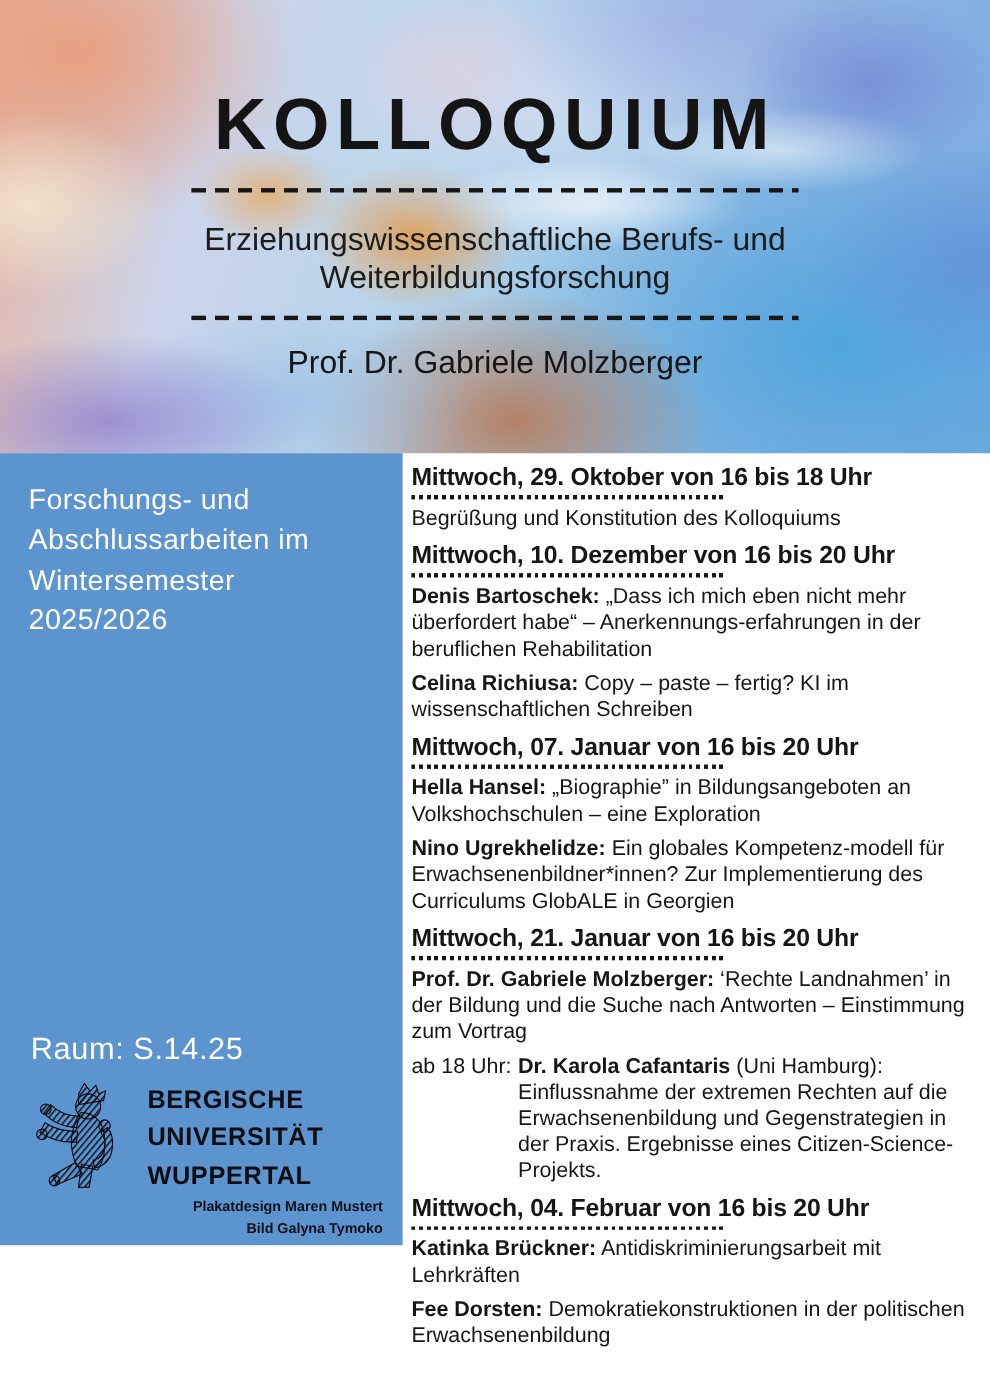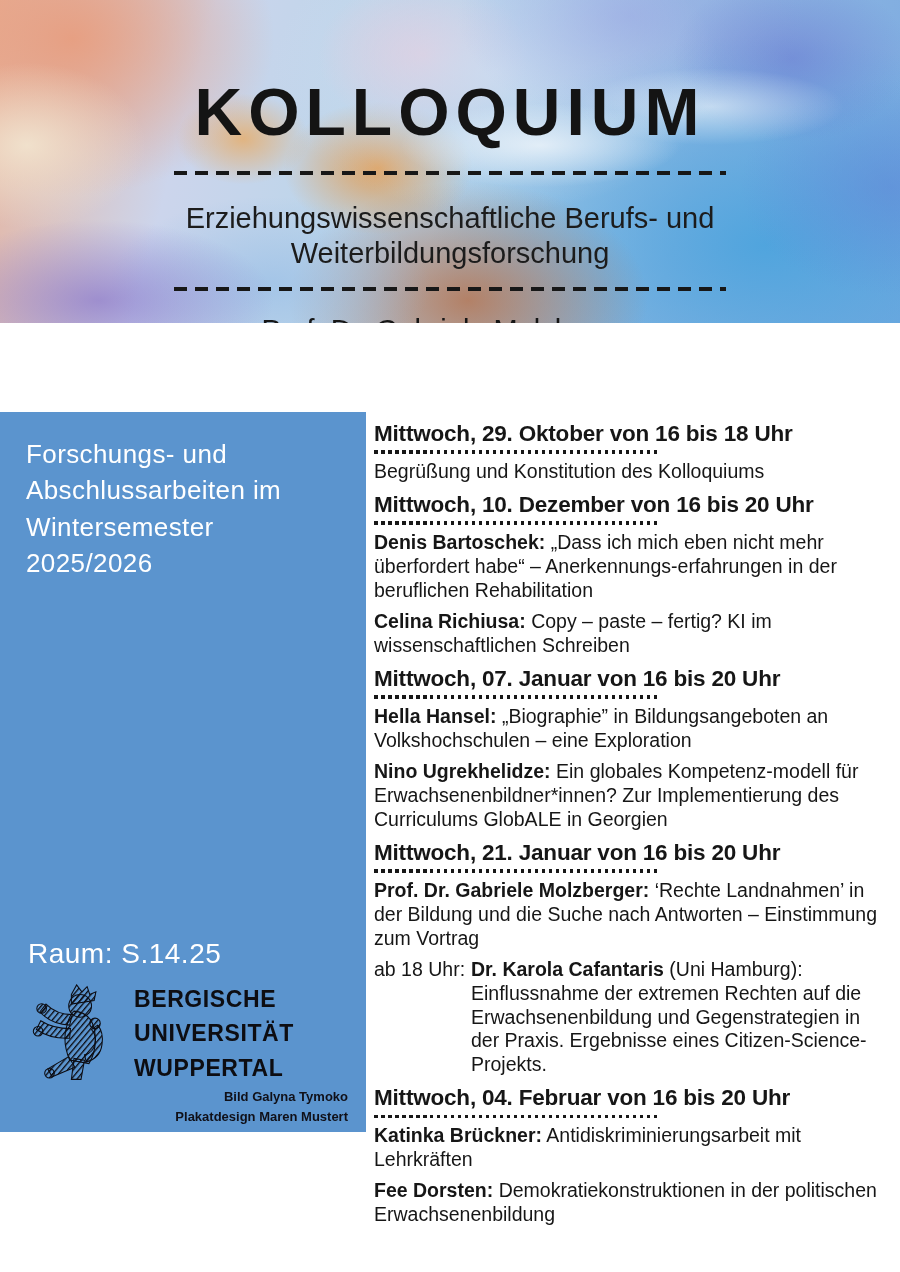--- a/index.html
+++ b/index.html
@@ -1,21 +1,21 @@
 <!DOCTYPE html>
 <html><head>
 <meta charset="utf-8">
 <style>
   html,body { margin:0; padding:0; background:#ffffff; }
   body { width:900px; height:1272px; font-family:"Liberation Sans", sans-serif; }
   .page { position:relative; width:900px; height:1272px; background:#ffffff; overflow:hidden; }
 
   
   .hero {
-    position:absolute; left:0; top:0; width:900px; height:323px;
+    position:absolute; left:0; top:0; width:900px; height:412px;
     text-align:center; overflow:hidden;
     background:
       radial-gradient(200px 60px at 60% 45%, rgba(255,255,255,0.65), transparent 70%),
       radial-gradient(190px 55px at 79% 33%, rgba(255,255,255,0.55), transparent 70%),
       radial-gradient(170px 120px at 88% 18%, rgba(104,116,208,0.55), transparent 70%),
       radial-gradient(210px 150px at 99% 58%, rgba(94,130,214,0.50), transparent 72%),
       radial-gradient(240px 150px at 70% 5%,  rgba(152,162,226,0.55), transparent 72%),
       radial-gradient(300px 190px at 55% 22%, rgba(206,221,241,0.85), transparent 75%),
       radial-gradient(150px 110px at 47% 17%, rgba(236,196,212,0.90), transparent 70%),
       radial-gradient(135px 95px  at 42% 52%, rgba(233,150,62,0.80),  transparent 70%),
@@ -97,22 +97,22 @@
             <circle cx="74" cy="45" r="6"></circle>
           </g>
         </svg>
         <div class="uni-name">
           <div>BERGISCHE</div>
           <div>UNIVERSITÄT</div>
           <div>WUPPERTAL</div>
         </div>
       </div>
       <div class="credits">
+        <div>Plakatdesign Maren Mustert</div>
         <div>Bild Galyna Tymoko</div>
-        <div>Plakatdesign Maren Mustert</div>
       </div>
     </div>
   </aside>
 
   <main class="schedule">
 
     <section class="session">
       <h2 class="date">Mittwoch, 29. Oktober von 16 bis 18 Uhr</h2>
       <div class="dotted-rule"></div>
       <p class="item">

